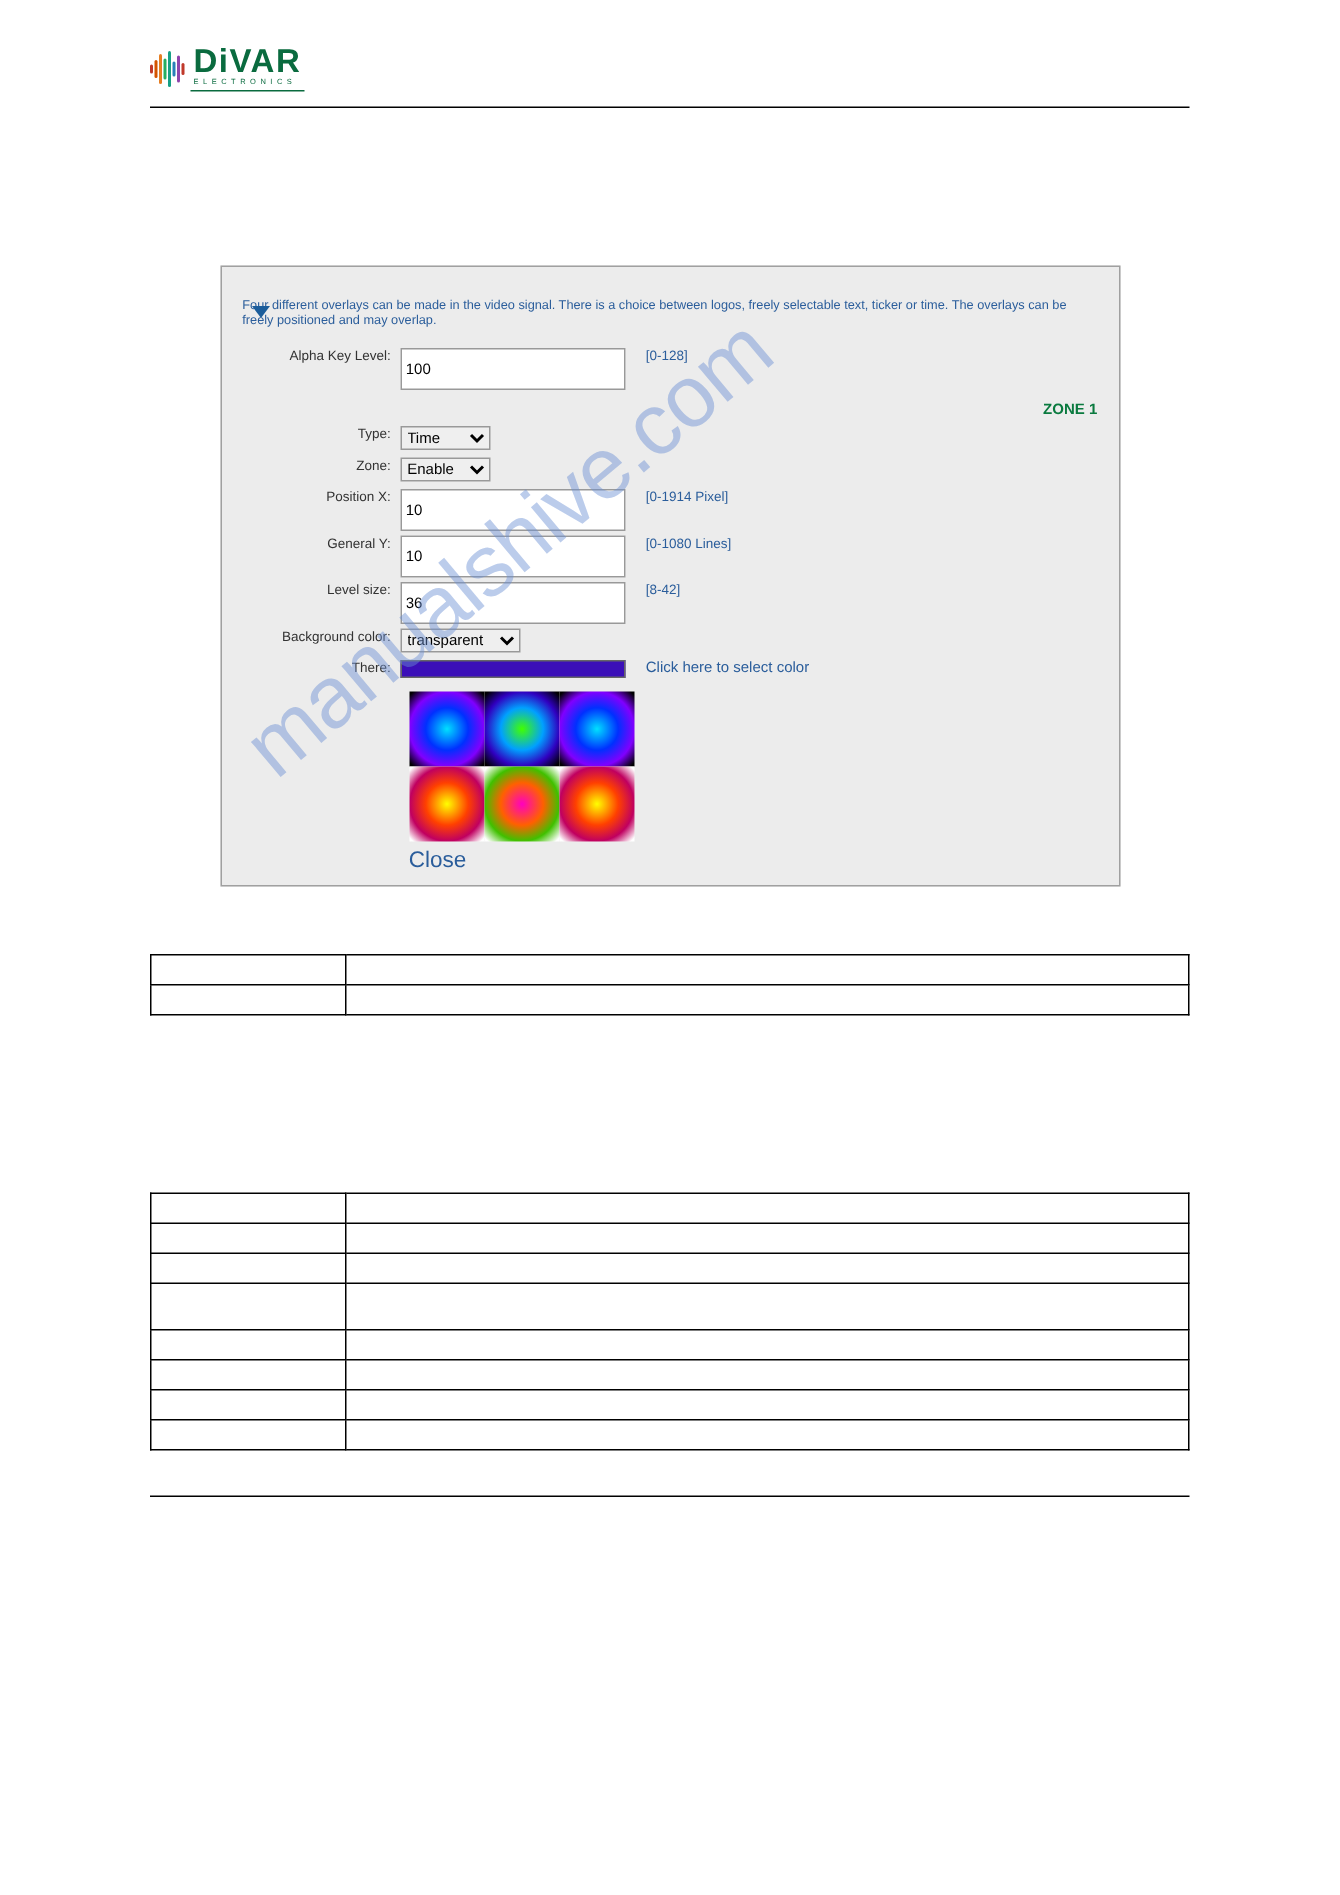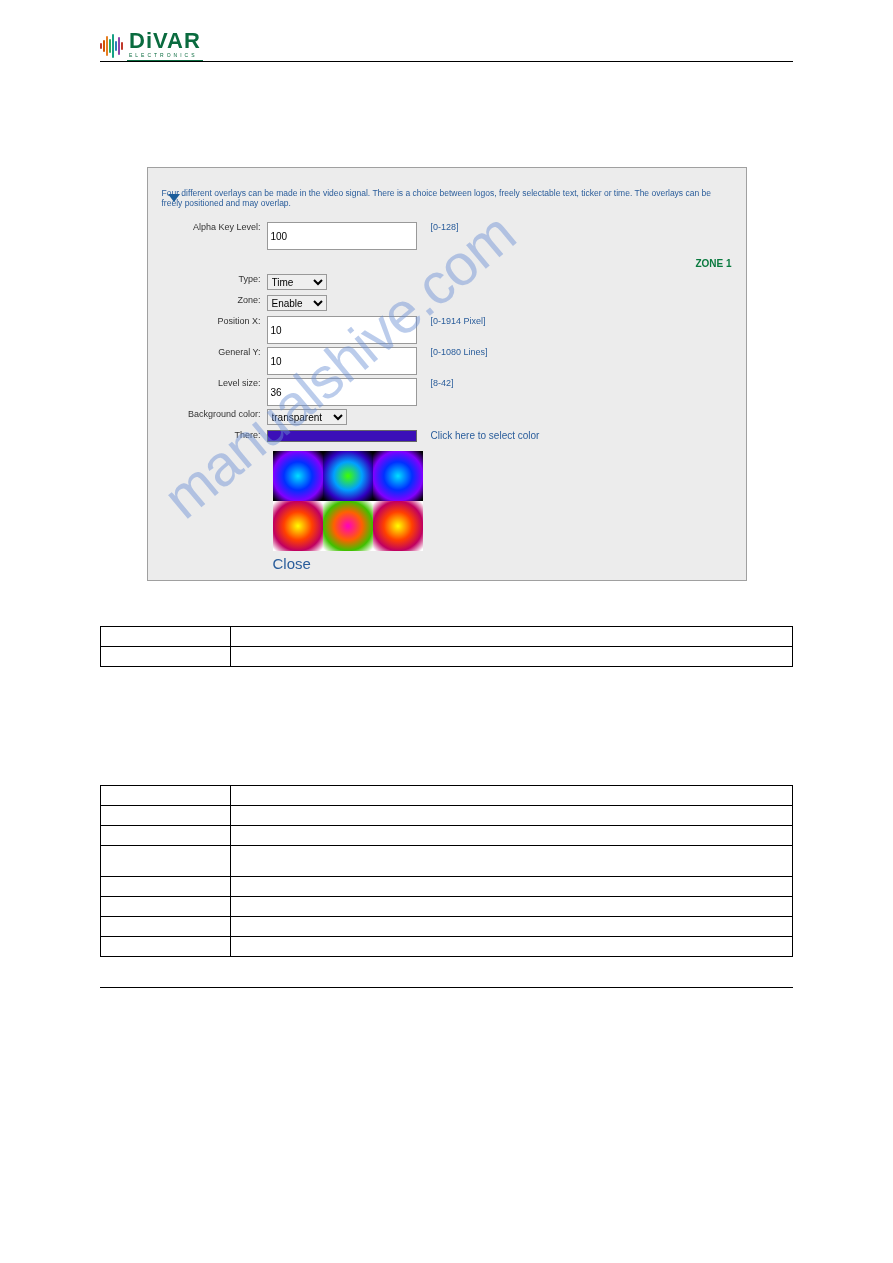--- a/index.html
+++ b/index.html
@@ -1,20 +1,20 @@
 <!DOCTYPE html>
 <html><head>
 <meta charset="utf-8">
 <style>
   * { box-sizing: border-box; margin: 0; padding: 0; }
   body { font-family: Arial, sans-serif; background: #fff; width: 893px; }
   
   .page { padding: 30px 100px 30px 100px; }
   
-  .header { border-bottom: 1px solid #000; margin-bottom: 7px; display:flex; justify-content:space-between; }
+  .header { border-bottom: 1px solid #000; padding-bottom: 10px; margin-bottom: 7px; display:flex; justify-content:space-between; }
   .logo-wrap { display:flex; align-items:center; gap:4px; }
   .soundwave { display:flex; align-items:center; gap:1px; height:30px; }
   .soundwave span { width:2px; display:inline-block; border-radius:1px; }
   .logo-text { display:flex; flex-direction:column; border-bottom:1px solid #0a6b3f; padding:0 2px 2px 2px; }
   .logo-main { font-size:22px; font-weight:900; letter-spacing:1px; color:#0a6b3f; line-height:1; }
   .logo-sub { font-size:5px; letter-spacing:3px; color:#0a6b3f; }
   .header-right { font-size:9px; color:#fff; text-align:right; }
   
   .doc-body { font-size:10px; color:#333; }
   .doc-body p { margin-bottom:10px; line-height:1.5; }

